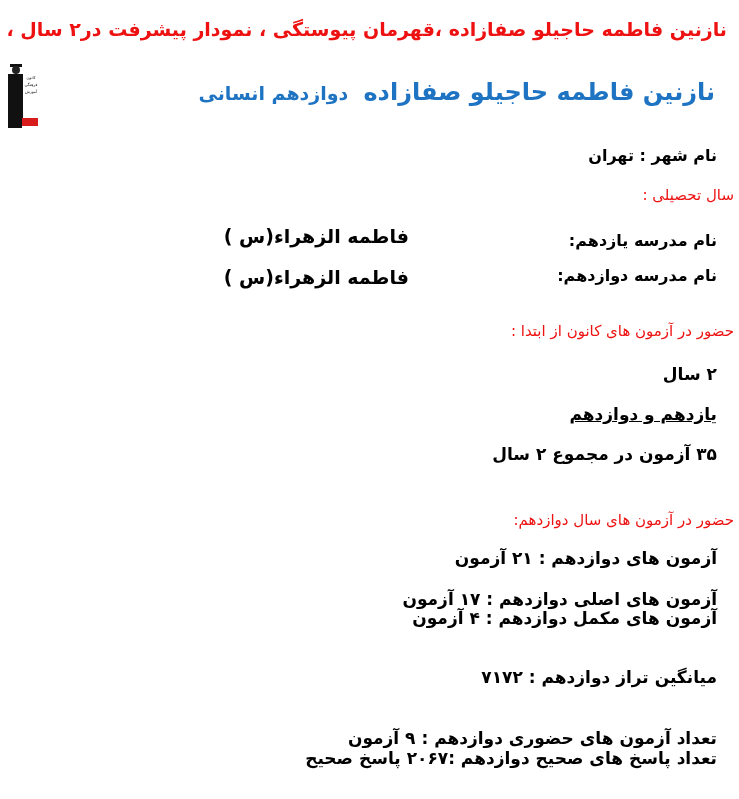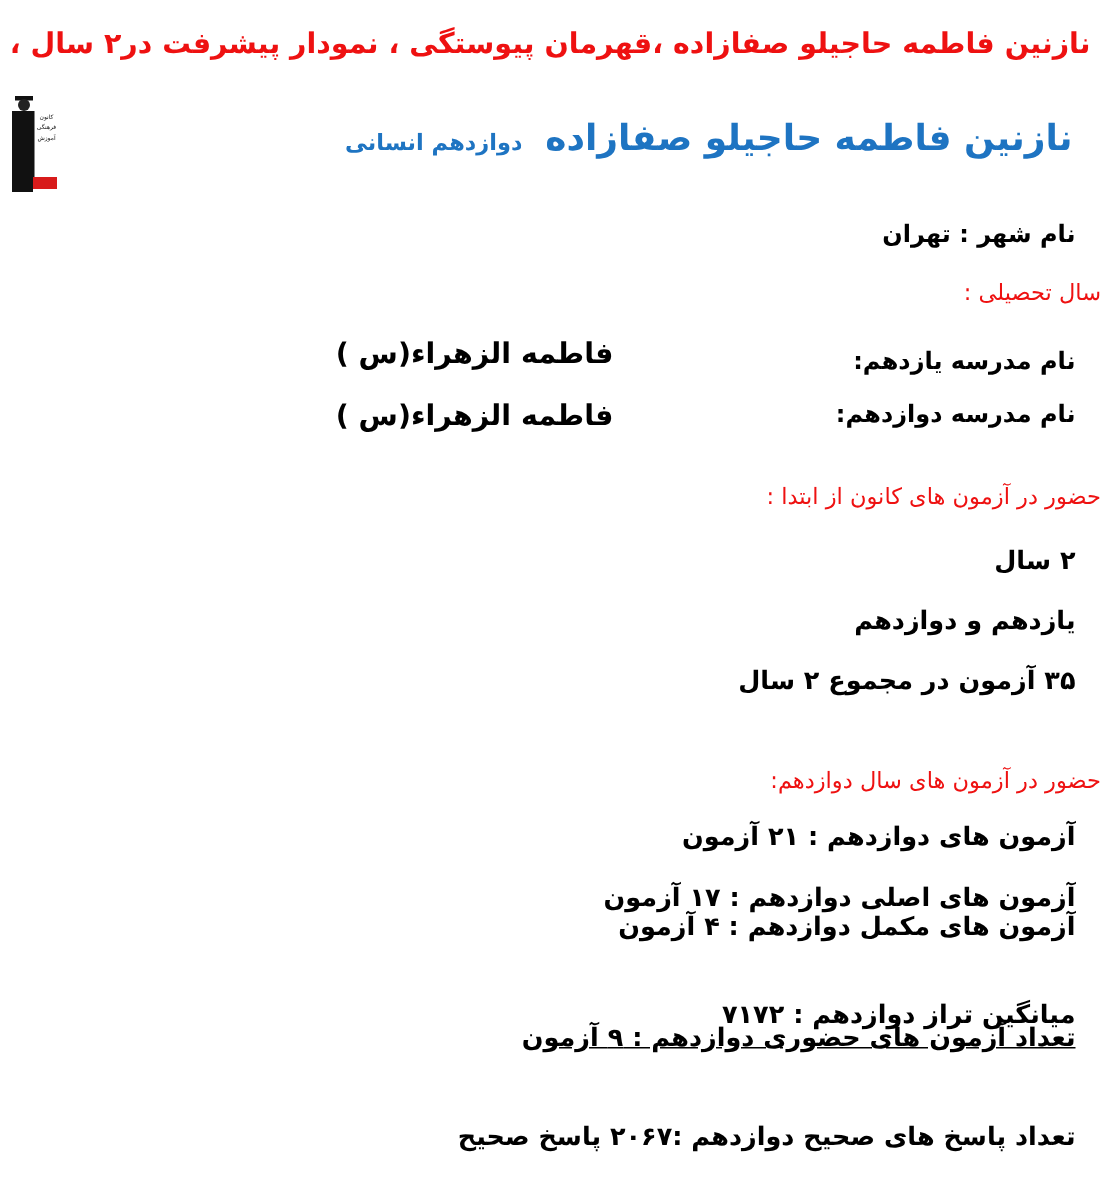--- a/index.html
+++ b/index.html
@@ -6,21 +6,21 @@
   body { width:739px; height:799px; position:relative; overflow:hidden; font-family:"DejaVu Sans", sans-serif; }
   .top-title { position:absolute; top:18px; right:12px; left:0; text-align:right; color:#ee1111; font-weight:bold; font-size:19px; white-space:nowrap; direction:rtl; }
   .logo { position:absolute; left:8px; top:66px; width:30px; height:62px; }
   .logo .figure { position:absolute; left:0; top:8px; width:14px; height:54px; background:#111; }
   .logo .head { position:absolute; left:4px; top:0; width:8px; height:8px; border-radius:50%; background:#222; }
   .logo .cap { position:absolute; left:2px; top:-2px; width:12px; height:3px; background:#111; }
   .logo .board { position:absolute; left:14px; top:8px; width:16px; height:44px; border-left:1px solid #111; font-size:4px; line-height:7px; color:#111; text-align:center; }
   .logo .red { position:absolute; left:14px; top:52px; width:16px; height:8px; background:#d81b1b; }
   .name-title { position:absolute; top:78px; right:24px; direction:rtl; white-space:nowrap; color:#1e74c2; }
   .name-title .big { font-size:24px; font-weight:bold; }
-  .name-title .small { font-size:15px; font-weight:bold; margin-right:10px; }
+  .name-title .small { font-size:19px; font-weight:bold; margin-right:10px; }
   .line { position:absolute; right:22px; direction:rtl; white-space:nowrap; font-weight:bold; font-size:16px; color:#000; }
   .red-label { position:absolute; right:5px; direction:rtl; white-space:nowrap; font-size:15px; color:#ee1111; }
   .school-val { position:absolute; direction:rtl; white-space:nowrap; font-weight:bold; font-size:19px; color:#000; }
   .big-line { font-size:17px; }
 </style>
 </head>
 <body>
 
 <div class="top-title">نازنین فاطمه حاجیلو صفازاده ،قهرمان پیوستگی ، نمودار پیشرفت در۲ سال ، ۳۵ آزمون</div>
 
@@ -45,22 +45,22 @@
 <div class="red-label" style="top:186px;">سال تحصیلی :</div>
 
 <div class="line" style="top:231px;">نام مدرسه یازدهم:</div>
 <div class="school-val" style="top:225px; right:330px;">فاطمه الزهراء(س )</div>
 
 <div class="line" style="top:266px;margin-left:36px;">نام مدرسه دوازدهم:</div>
 <div class="school-val" style="top:266px; right:330px;">فاطمه الزهراء(س )</div>
 
 <div class="red-label" style="top:322px;">حضور در آزمون های کانون از ابتدا :</div>
 <div class="line big-line" style="top:364px;">۲ سال</div>
-<div class="line big-line" style="top:404px;">یازدهم و دوازدهم</div>
+<div class="line big-line" style="top:404px;text-decoration:underline;">یازدهم و دوازدهم</div>
 <div class="line big-line" style="top:444px;">۳۵ آزمون در مجموع ۲ سال</div>
 
 <div class="red-label" style="top:511px;">حضور در آزمون های سال دوازدهم:</div>
 <div class="line big-line" style="top:548px;">آزمون های دوازدهم : ۲۱ آزمون</div>
 <div class="line big-line" style="top:589px;">آزمون های اصلی دوازدهم : ۱۷ آزمون</div>
 <div class="line big-line" style="top:608px;">آزمون های مکمل دوازدهم : ۴ آزمون</div>
 <div class="line big-line" style="top:667px;">میانگین تراز دوازدهم : ۷۱۷۲</div>
-<div class="line big-line" style="top:682px;text-decoration:underline;">تعداد آزمون های حضوری دوازدهم : ۹ آزمون</div>
+<div class="line big-line" style="top:728px;">تعداد آزمون های حضوری دوازدهم : ۹ آزمون</div>
 <div class="line big-line" style="top:748px;">تعداد پاسخ های صحیح دوازدهم :۲۰۶۷ پاسخ صحیح</div>
 
 </body></html>

